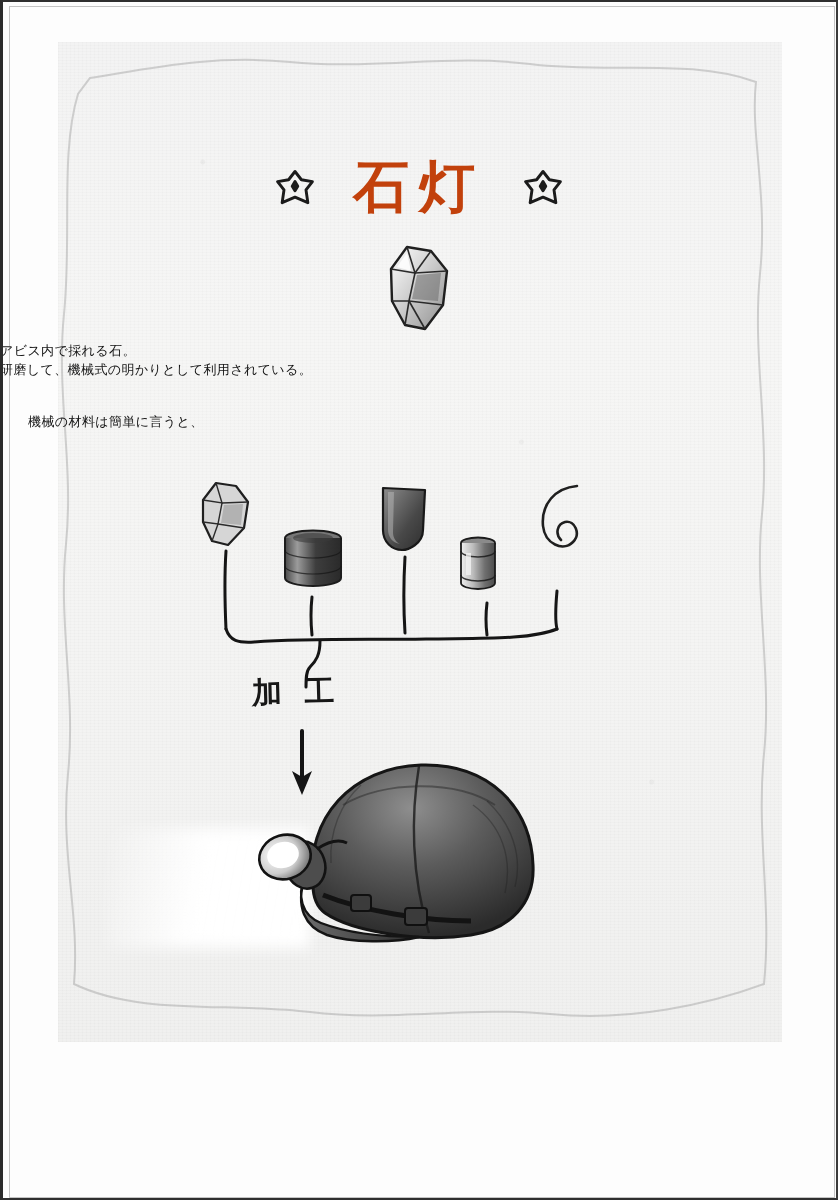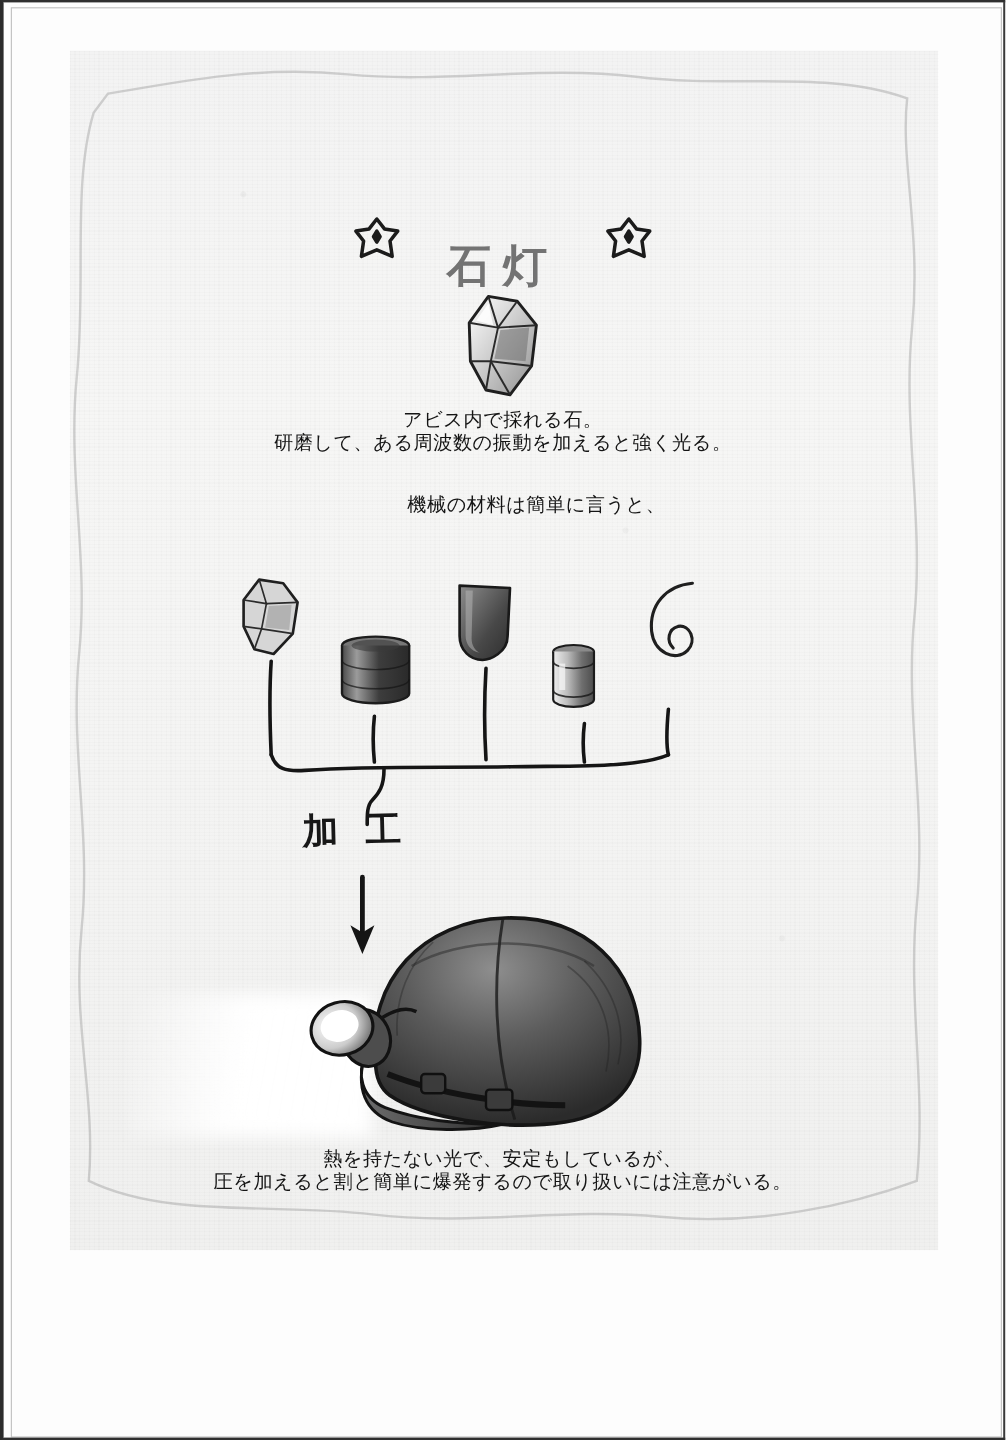--- a/index.html
+++ b/index.html
@@ -84,47 +84,46 @@
   .title-row {
     position: absolute;
     left: 0; top: 150px;
     width: 838px;
     display: flex;
     align-items: center;
     justify-content: center;
     gap: 36px;
   }
   .title-text {
-    font-size: 37px;
+    font-size: 56px;
     letter-spacing: 10px;
-    color: #737373;
+    color: #c2410c;
     font-weight: 700;
     font-family: "DejaVu Serif", "Liberation Serif", serif;
-    margin-top: 47px;
   }
   .flower {
     width: 44px; height: 44px;
     display: block;
   }
 
   
   .gem-main {
     position: absolute;
     left: 385px;
     top: 243px;
     width: 70px; height: 92px;
   }
 
   
   .para {
     position: absolute;
     width: 838px;
-    text-align: center;
+    text-align: left;
     color: #141414;
-    font-size: 16px;
+    font-size: 13px;
     line-height: 19px;
     letter-spacing: .4px;
   }
   .para div { white-space: nowrap; }
   #para-1 { top: 341px; }
   #para-2 { top: 412px; padding-left: 28px; }
   #para-3 { top: 957px; }
 
   
   .mat {
@@ -228,21 +227,21 @@
       <g fill="#6e6e6e" opacity=".55">
         <path d="M32 32 L56 30 L53 58 L27 56 Z"></path>
       </g>
       <g fill="#ffffff" opacity=".85">
         <path d="M12 24 L22 10 L26 28 Z"></path>
       </g>
     </svg>
 
     <div class="para" id="para-1">
       <div>アビス内で採れる石。</div>
-      <div>研磨して、ある周波数の振動を加えると強く光る。</div>
+      <div>研磨して、機械式の明かりとして利用されている。</div>
     </div>
 
     <div class="para" id="para-2">
       <div>機械の材料は簡単に言うと、</div>
     </div>
 
     <svg class="mat" id="mat-gem" viewBox="0 0 56 70">
       <path d="M18 3 L38 6 L50 22 L46 48 L30 65 L14 61 L5 42 L5 20 Z" fill="#d6d6d6" stroke="#1f1f1f" stroke-width="2.2" stroke-linejoin="round"></path>
       <g fill="none" stroke="#2b2b2b" stroke-width="1.4">
         <path d="M18 3 L24 23 L5 20"></path>
@@ -365,21 +364,17 @@
         <path d="M74 104 C86 96 96 94 104 98" fill="none" stroke="#131313" stroke-width="3"></path>
       </g>
 
       <g fill="none" stroke="#1d1d1d" stroke-width="1.4" opacity=".35">
         <path d="M230 60 C258 80 270 112 262 148"></path>
         <path d="M244 56 C268 78 280 110 272 142"></path>
         <path d="M118 40 C98 58 86 86 88 118"></path>
       </g>
     </svg>
 
-    <div class="para" id="para-3">
-      <div>熱を持たない光で、安定もしているが、</div>
-      <div>圧を加えると割と簡単に爆発するので取り扱いには注意がいる。</div>
-    </div>
 
   </div>
 
   <div class="page-frame"></div>
 </div>
 
 </body></html>

